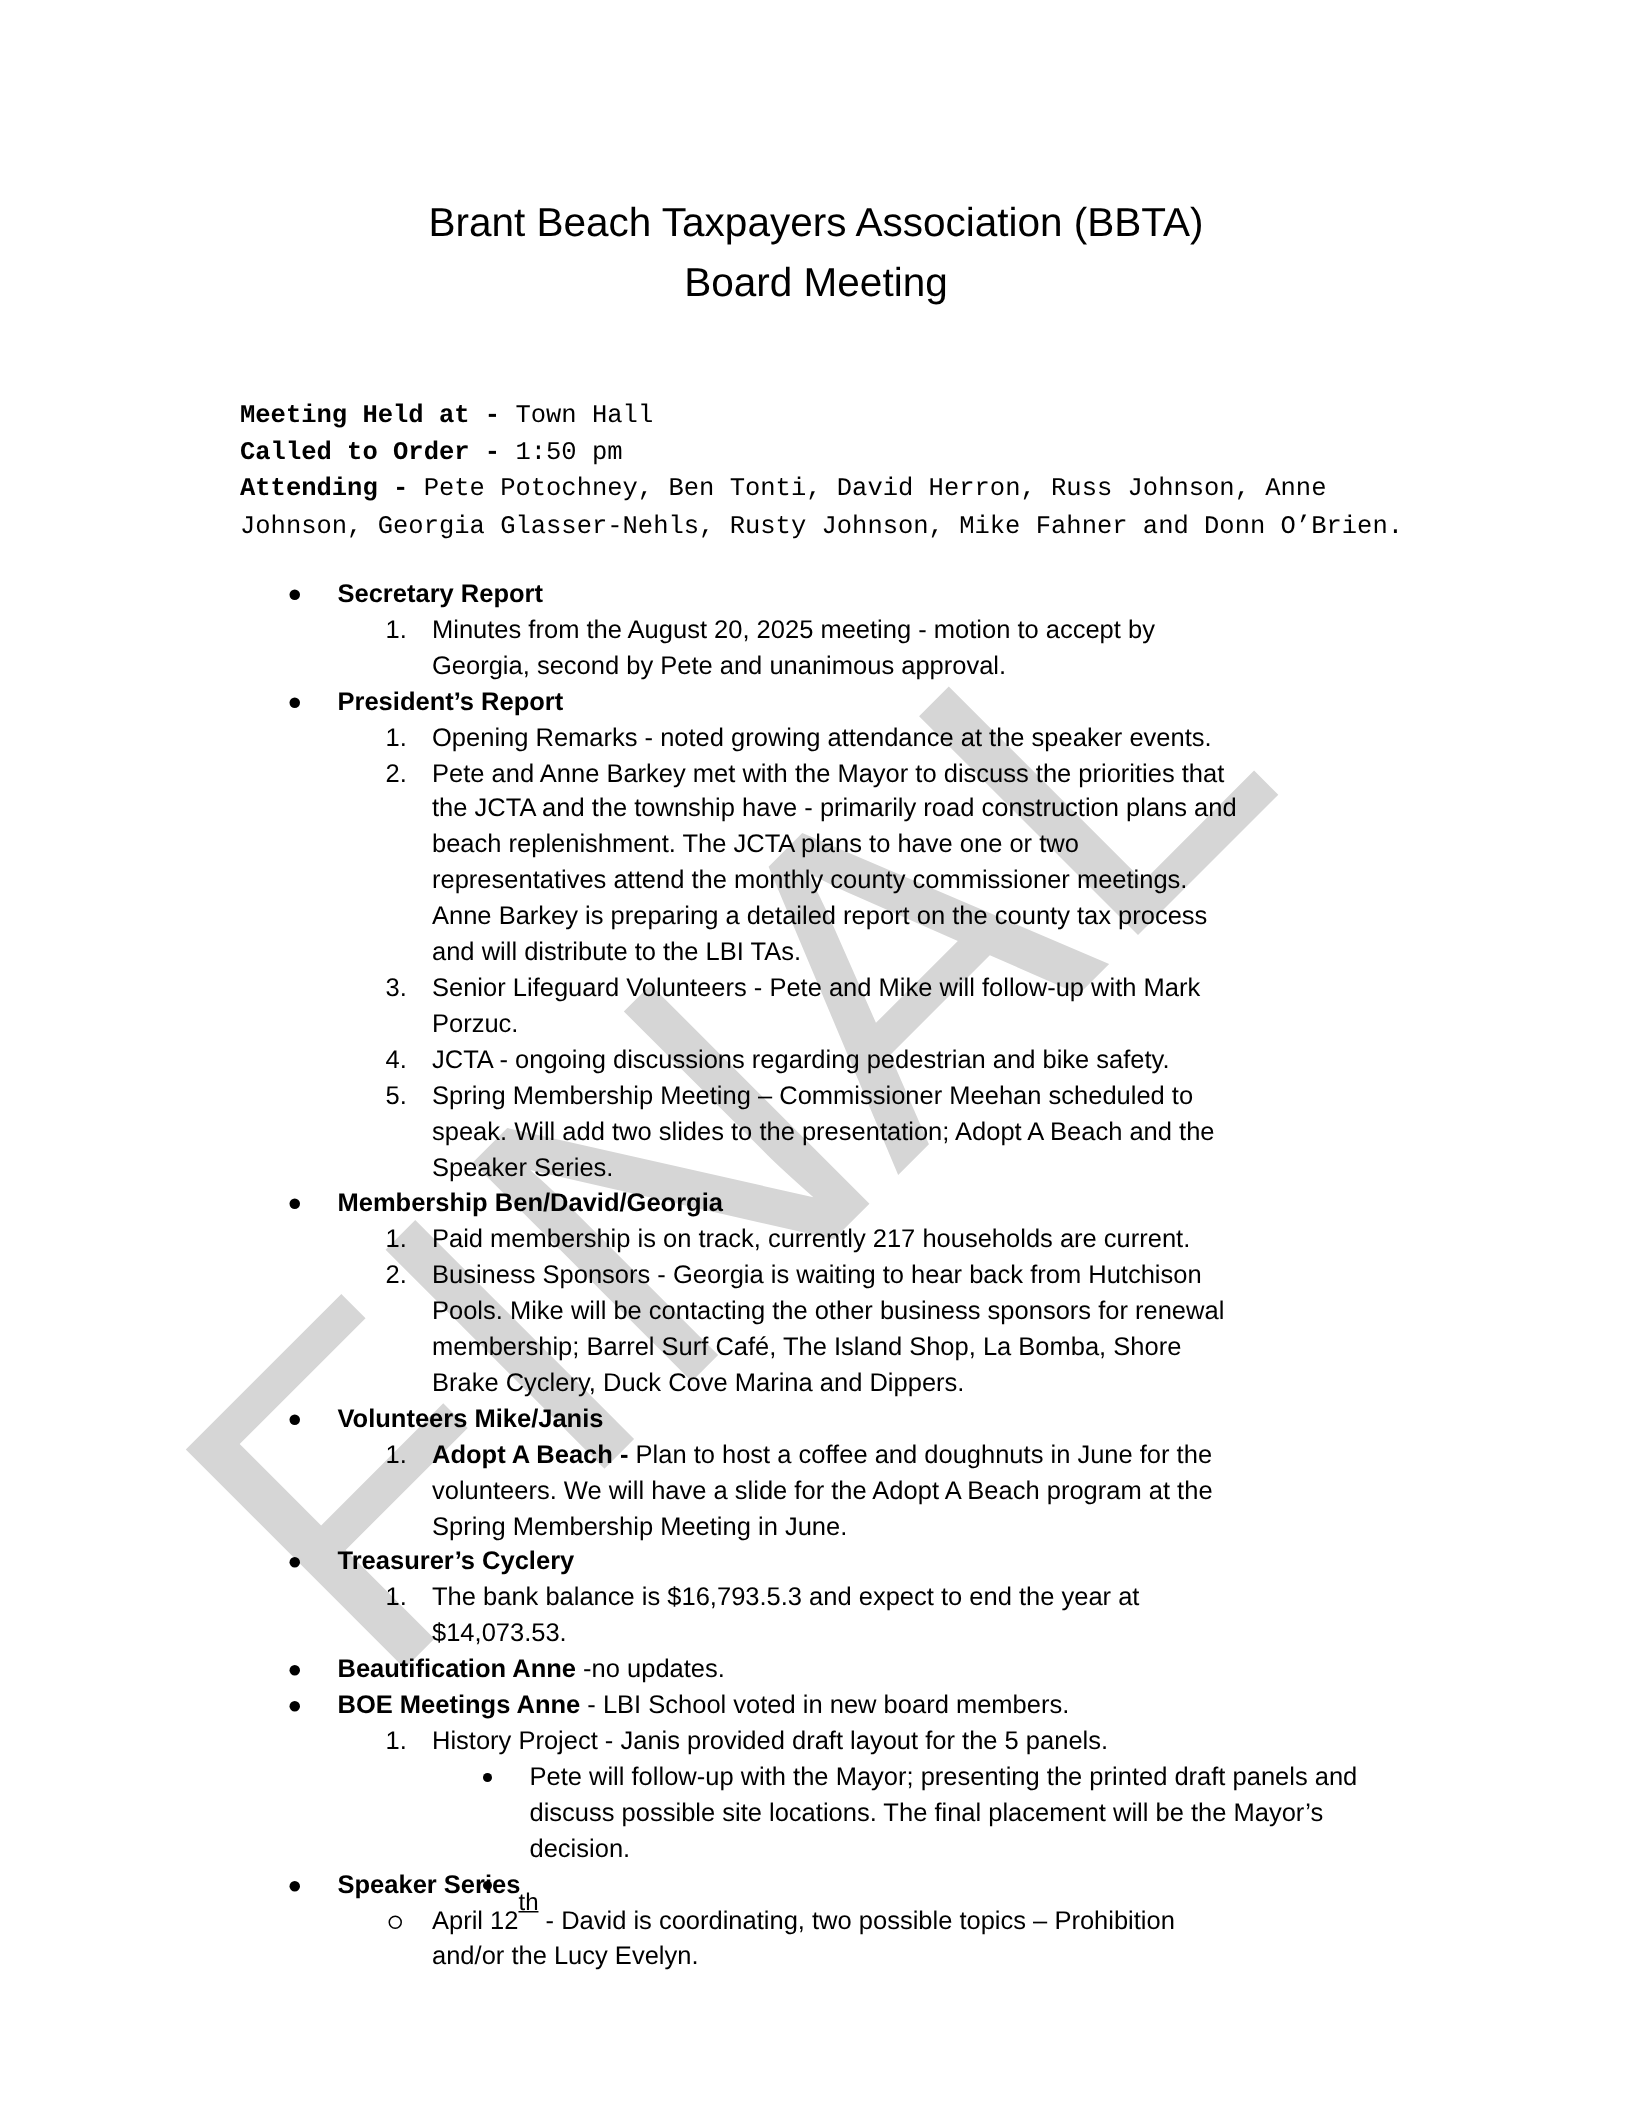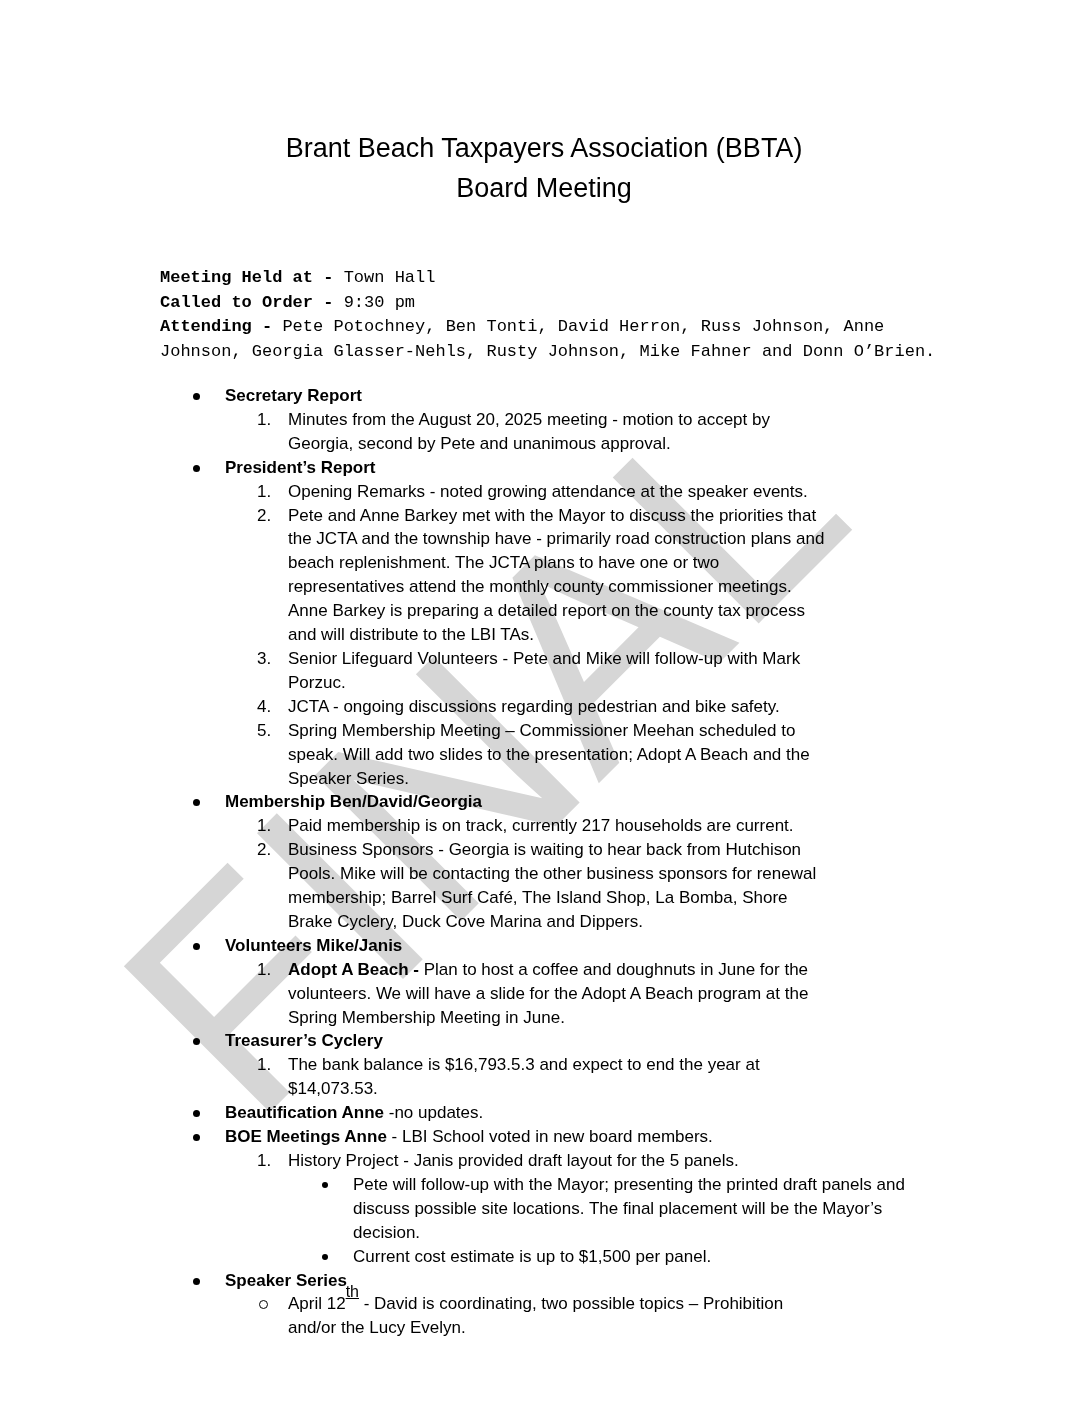--- a/index.html
+++ b/index.html
@@ -92,21 +92,21 @@
 
   <div class="content">
 
     <div class="title">
       <div>Brant Beach Taxpayers Association (BBTA)</div>
       <div>Board Meeting</div>
     </div>
 
     <div class="meta">
       <div><b>Meeting Held at -</b><span> Town Hall</span></div>
-      <div><b>Called to Order -</b><span> 9:30 pm</span></div>
+      <div><b>Called to Order -</b><span> 1:50 pm</span></div>
       <div><b>Attending -</b><span> Pete Potochney, Ben Tonti, David Herron, Russ Johnson, Anne Johnson, Georgia Glasser-Nehls,  Rusty Johnson, Mike Fahner and Donn O’Brien.</span></div>
     </div>
 
     <div class="list">
 
       <div class="li l1">
         <span class="dot"></span>
         <span class="sec-title">Secretary Report</span>
       </div>
       <div class="li l2">
@@ -183,21 +183,20 @@
       <div class="li l2">
         <span class="num">1.</span>
         <span>History Project - Janis provided draft layout for the 5 panels.</span>
       </div>
       <div class="li l3">
         <span class="dot3"></span>
         <span>Pete will follow-up with the Mayor; presenting the printed draft panels and discuss possible site locations. The final placement will be the Mayor’s decision.</span>
       </div>
       <div class="li l3">
         <span class="dot3"></span>
-        <span>Current cost estimate is up to $1,500 per panel.</span>
       </div>
 
       <div class="li l1">
         <span class="dot"></span>
         <span class="sec-title">Speaker Series</span>
       </div>
       <div class="li lo">
         <span class="circ"></span>
         <span>April 12</span><sup class="th">th</sup><span> - David is coordinating, two possible topics – Prohibition and/or the Lucy Evelyn.</span>
       </div>

